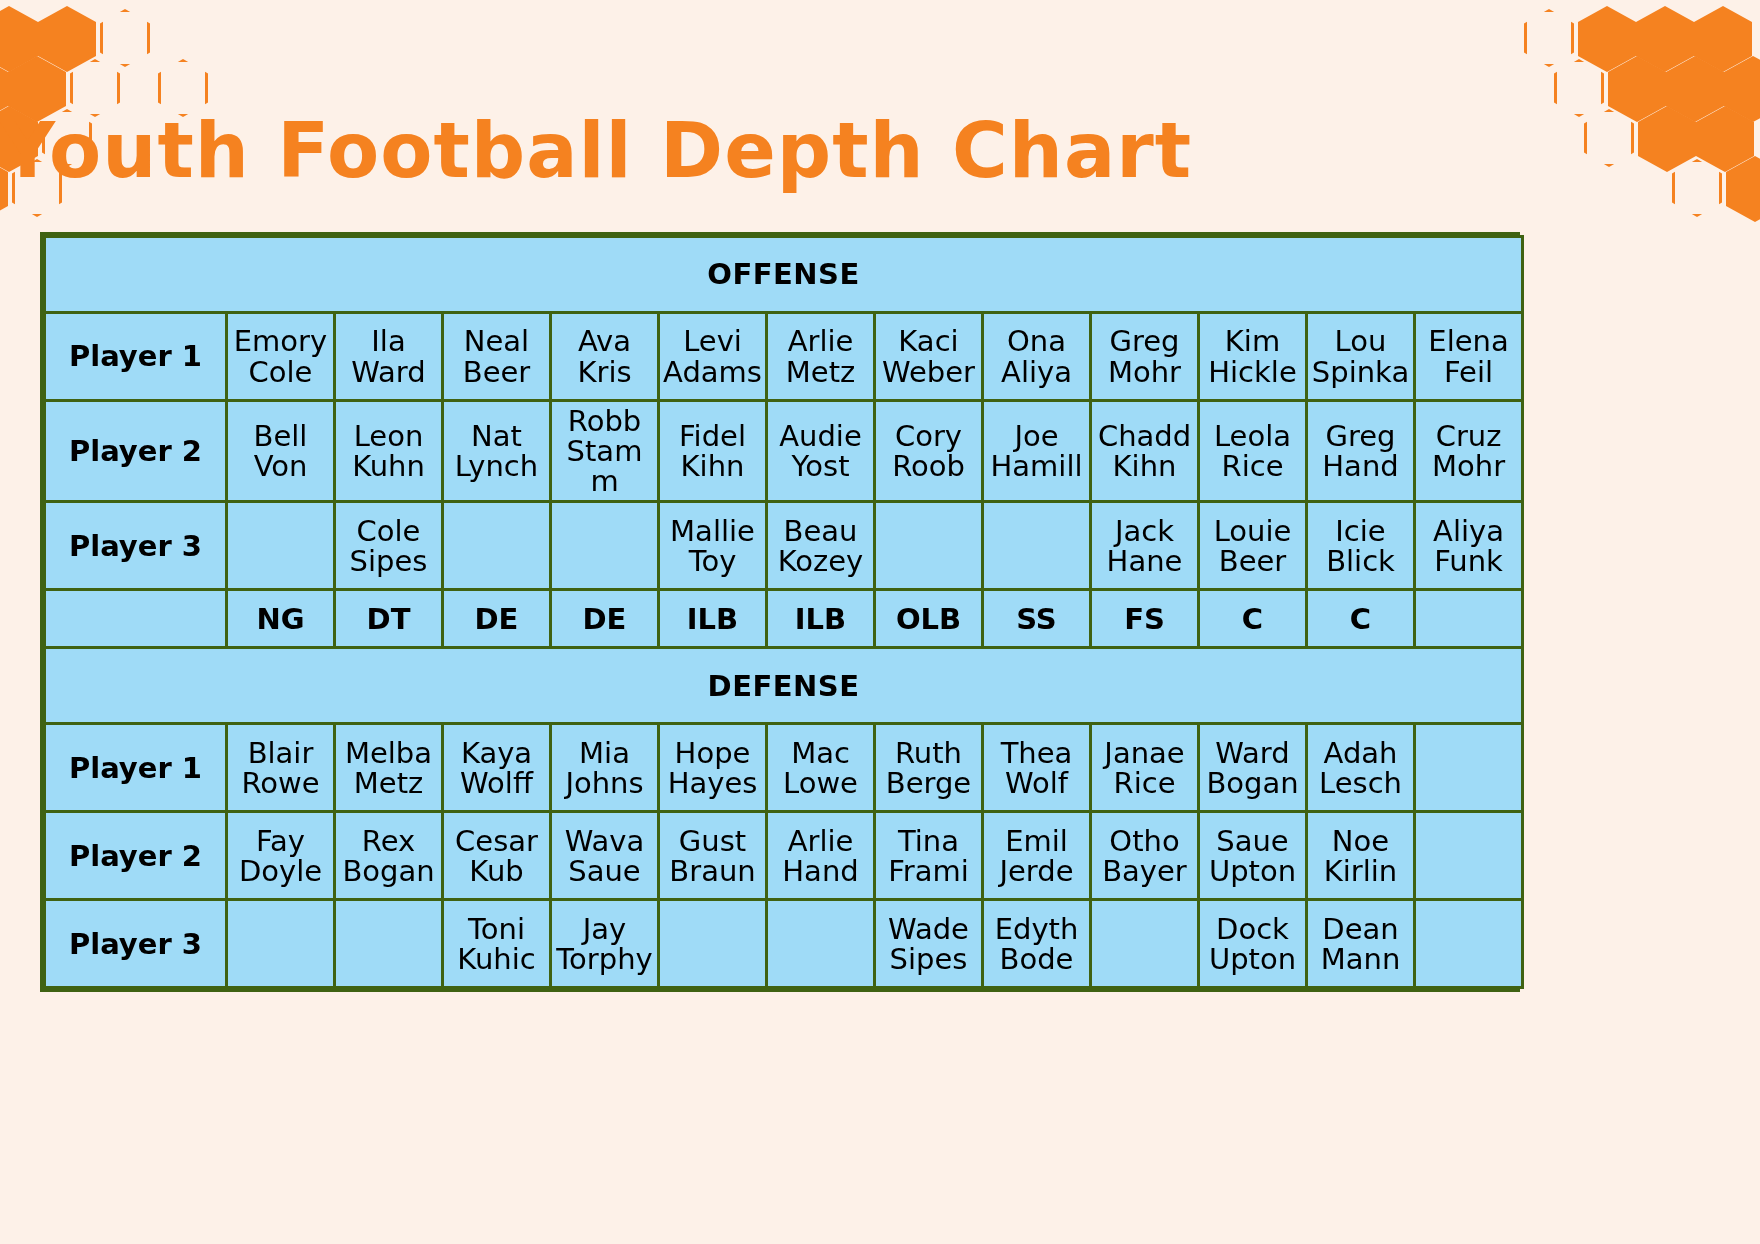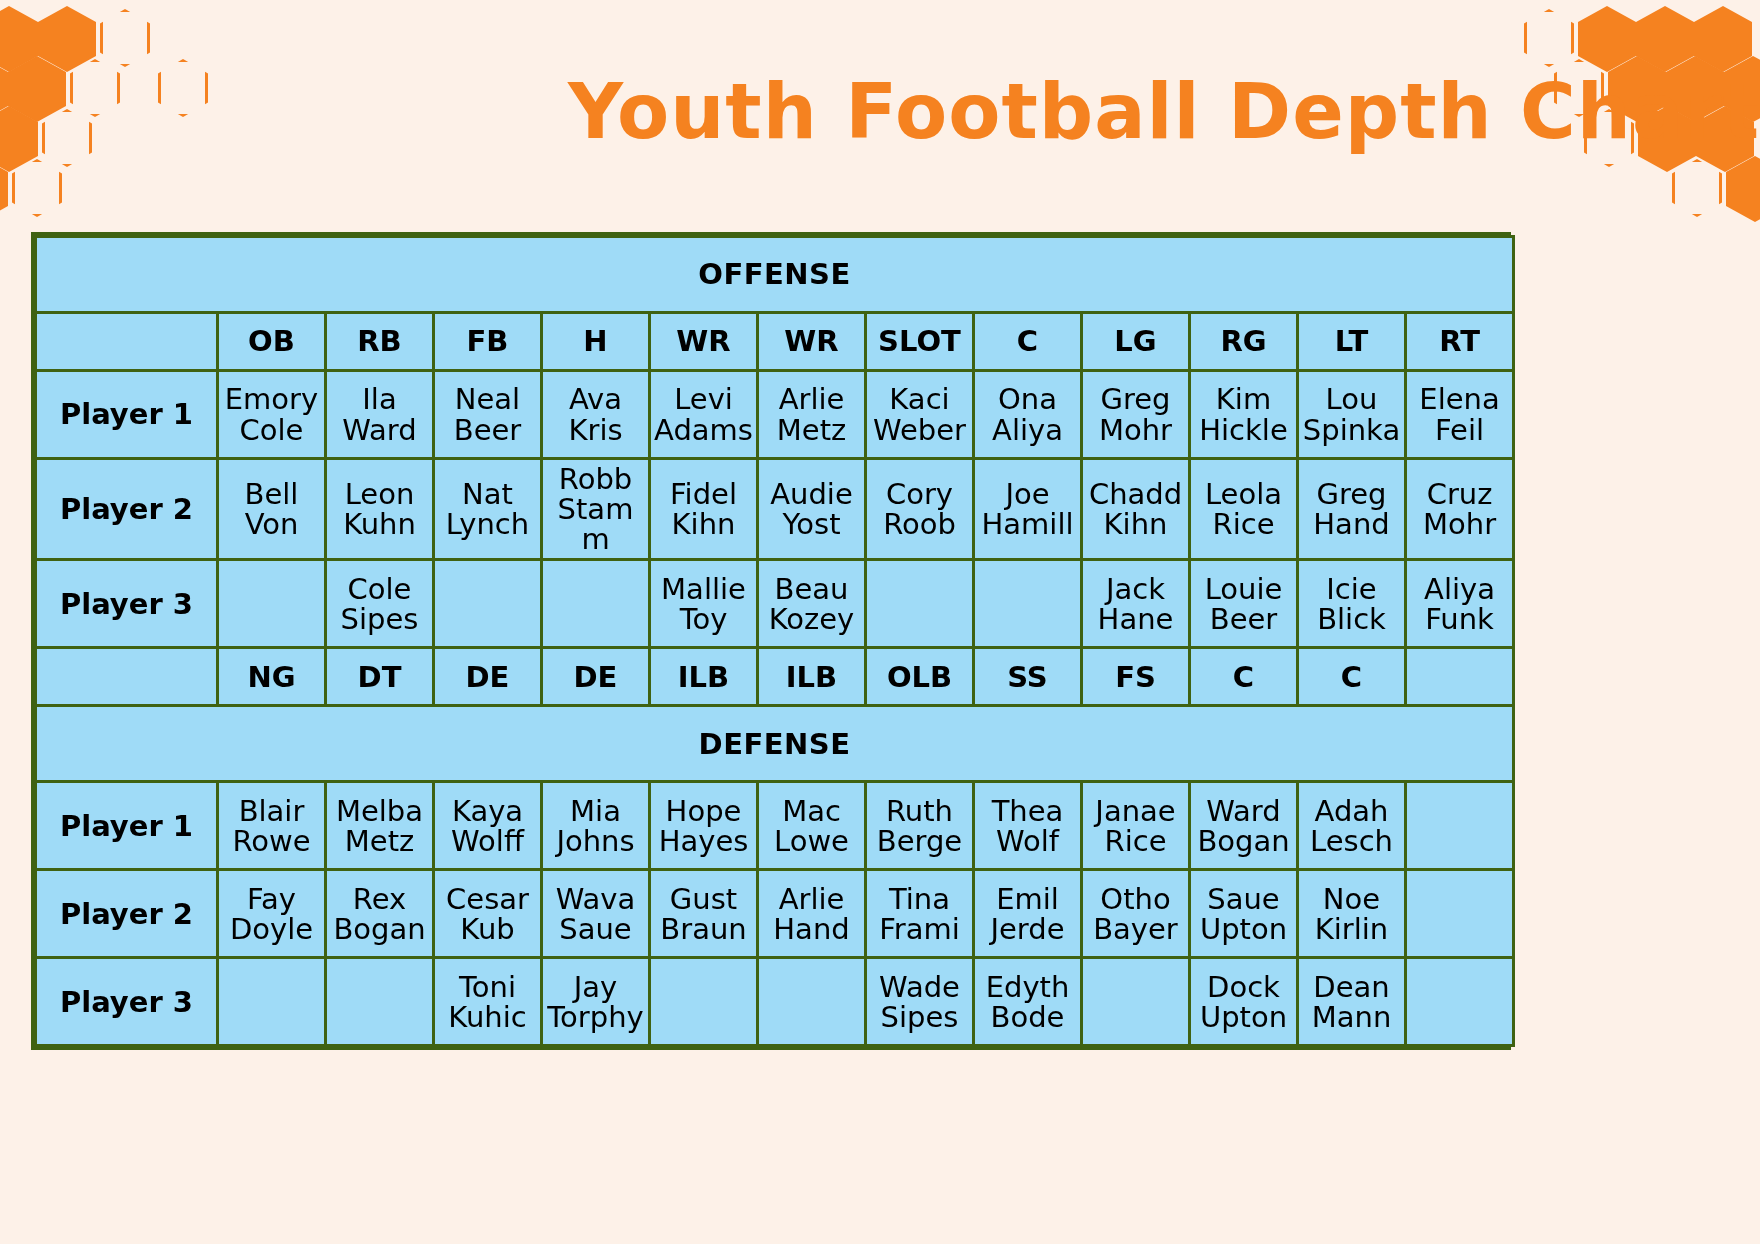--- a/index.html
+++ b/index.html
@@ -56,37 +56,37 @@
     width: 50px; height: 58px;
     border: 3px solid #f58220;
     clip-path: polygon(50% 0%, 100% 25%, 100% 75%, 50% 100%, 0% 75%, 0% 25%);
     box-sizing: border-box;
   }
 
   
   .title-wrap {
     position: relative;
     z-index: 3;
-    text-align: right;
-    padding-top: 72px;
+    text-align: left;
+    padding-top: 111px;
   }
   .chart-title {
     font-family: "DejaVu Sans", sans-serif;
     font-weight: 700;
     font-size: 76px;
     letter-spacing: 1px;
     color: #f58220;
     margin: 0;
     line-height: 1.05;
   }
 
   
   .board {
     position: absolute;
-    left: 31px;
+    left: 40px;
     top: 232px;
     width: 1480px;
     z-index: 4;
     border: 3px solid #3f6212;
     box-sizing: border-box;
   }
 
   table.depth {
     border-collapse: collapse;
     table-layout: fixed;
@@ -202,35 +202,20 @@
         <col class="c-data">
         <col class="c-data">
       <col class="c-data">
         <col class="c-data">
         <col class="c-data">
         <col class="c-data">
     </colgroup>
     <tbody id="table-body">
         <tr>
           <td class="section-banner" colspan="13">OFFENSE</td>
-        </tr>
-        <tr>
-          <td class="pos-head"></td>
-          <td class="pos-head">OB</td>
-          <td class="pos-head">RB</td>
-          <td class="pos-head">FB</td>
-          <td class="pos-head">H</td>
-          <td class="pos-head">WR</td>
-          <td class="pos-head">WR</td>
-          <td class="pos-head">SLOT</td>
-          <td class="pos-head">C</td>
-          <td class="pos-head">LG</td>
-          <td class="pos-head">RG</td>
-          <td class="pos-head">LT</td>
-          <td class="pos-head">RT</td>
         </tr>
         <tr>
           <td class="row-label">Player 1</td>
           <td class="player-cell">Emory Cole</td>
           <td class="player-cell">Ila Ward</td>
           <td class="player-cell">Neal Beer</td>
           <td class="player-cell">Ava Kris</td>
           <td class="player-cell">Levi Adams</td>
           <td class="player-cell">Arlie Metz</td>
           <td class="player-cell">Kaci Weber</td>

